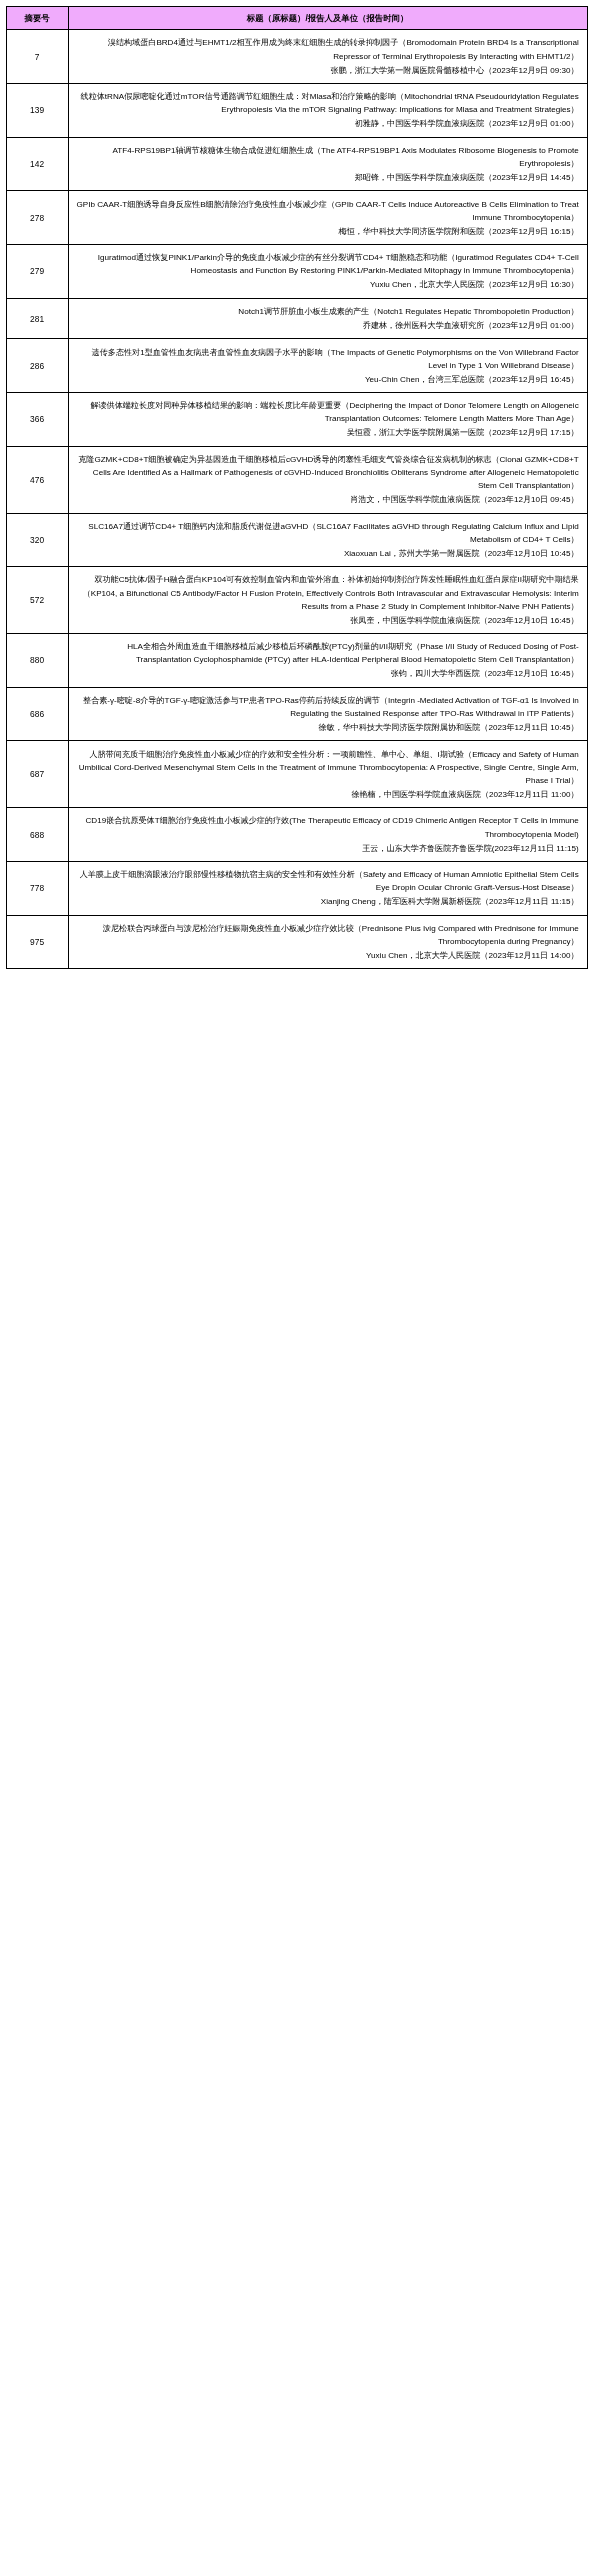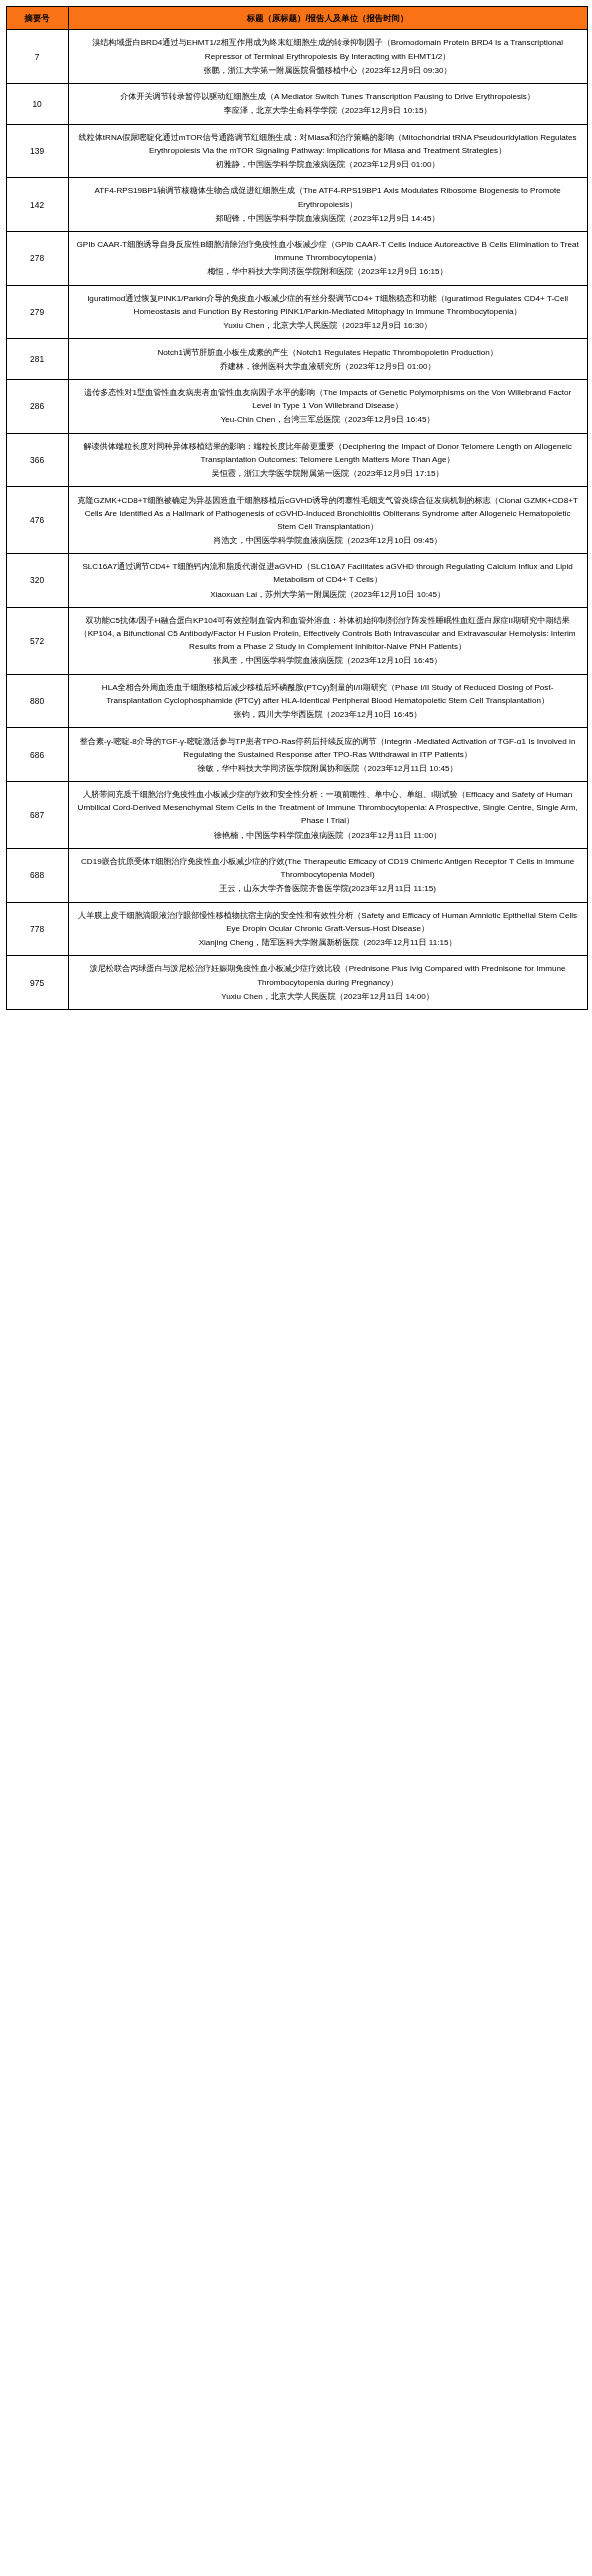--- a/index.html
+++ b/index.html
@@ -20,37 +20,37 @@
     border-collapse: collapse;
     width: 581px;
     table-layout: fixed;
   }
   table.abstract-table th,
   table.abstract-table td {
     border: 0.6px solid #000000;
     vertical-align: middle;
   }
   table.abstract-table th {
-    background: #f97316;
+    background: #f0abfc;
     font-size: 8.4px;
     font-weight: bold;
     padding: 5px 3.4px;
     text-align: center;
     line-height: 1.5;
   }
   col.col-num { width: 62px; }
   col.col-body { width: 519px; }
 
   td.num-cell {
     text-align: center;
     font-size: 8.4px;
     padding: 5.6px 2.2px;
   }
   td.body-cell {
-    text-align: center;
+    text-align: right;
     font-size: 8.1px;
     line-height: 1.62;
     padding: 6.2px 7.9px 6.2px 7.9px;
   }
   .title-line {
     display: block;
   }
   .author-line {
     display: block;
     margin-top: 1px;
@@ -74,27 +74,20 @@
     <tbody>
 
     <tr>
           <td class="num-cell">7</td>
           <td class="body-cell">
             <span class="title-line">溴结构域蛋白BRD4通过与EHMT1/2相互作用成为终末红细胞生成的转录抑制因子（Bromodomain Protein BRD4 Is a Transcriptional Repressor of Terminal Erythropoiesis By Interacting with EHMT1/2）</span>
             <span class="author-line">张鹏，浙江大学第一附属医院骨髓移植中心（2023年12月9日 09:30）</span>
           </td>
         </tr>
         <tr>
-          <td class="num-cell">10</td>
-          <td class="body-cell">
-            <span class="title-line">介体开关调节转录暂停以驱动红细胞生成（A Mediator Switch Tunes Transcription Pausing to Drive Erythropoiesis）</span>
-            <span class="author-line">李应泽，北京大学生命科学学院（2023年12月9日 10:15）</span>
-          </td>
-        </tr>
-        <tr>
           <td class="num-cell">139</td>
           <td class="body-cell">
             <span class="title-line">线粒体tRNA假尿嘧啶化通过mTOR信号通路调节红细胞生成：对Mlasa和治疗策略的影响（Mitochondrial tRNA Pseudouridylation Regulates Erythropoiesis Via the mTOR Signaling Pathway: Implications for Mlasa and Treatment Strategies）</span>
             <span class="author-line">初雅静，中国医学科学院血液病医院（2023年12月9日 01:00）</span>
           </td>
         </tr>
         <tr>
           <td class="num-cell">142</td>
           <td class="body-cell">
             <span class="title-line">ATF4-RPS19BP1轴调节核糖体生物合成促进红细胞生成（The ATF4-RPS19BP1 Axis Modulates Ribosome Biogenesis to Promote Erythropoiesis）</span>

